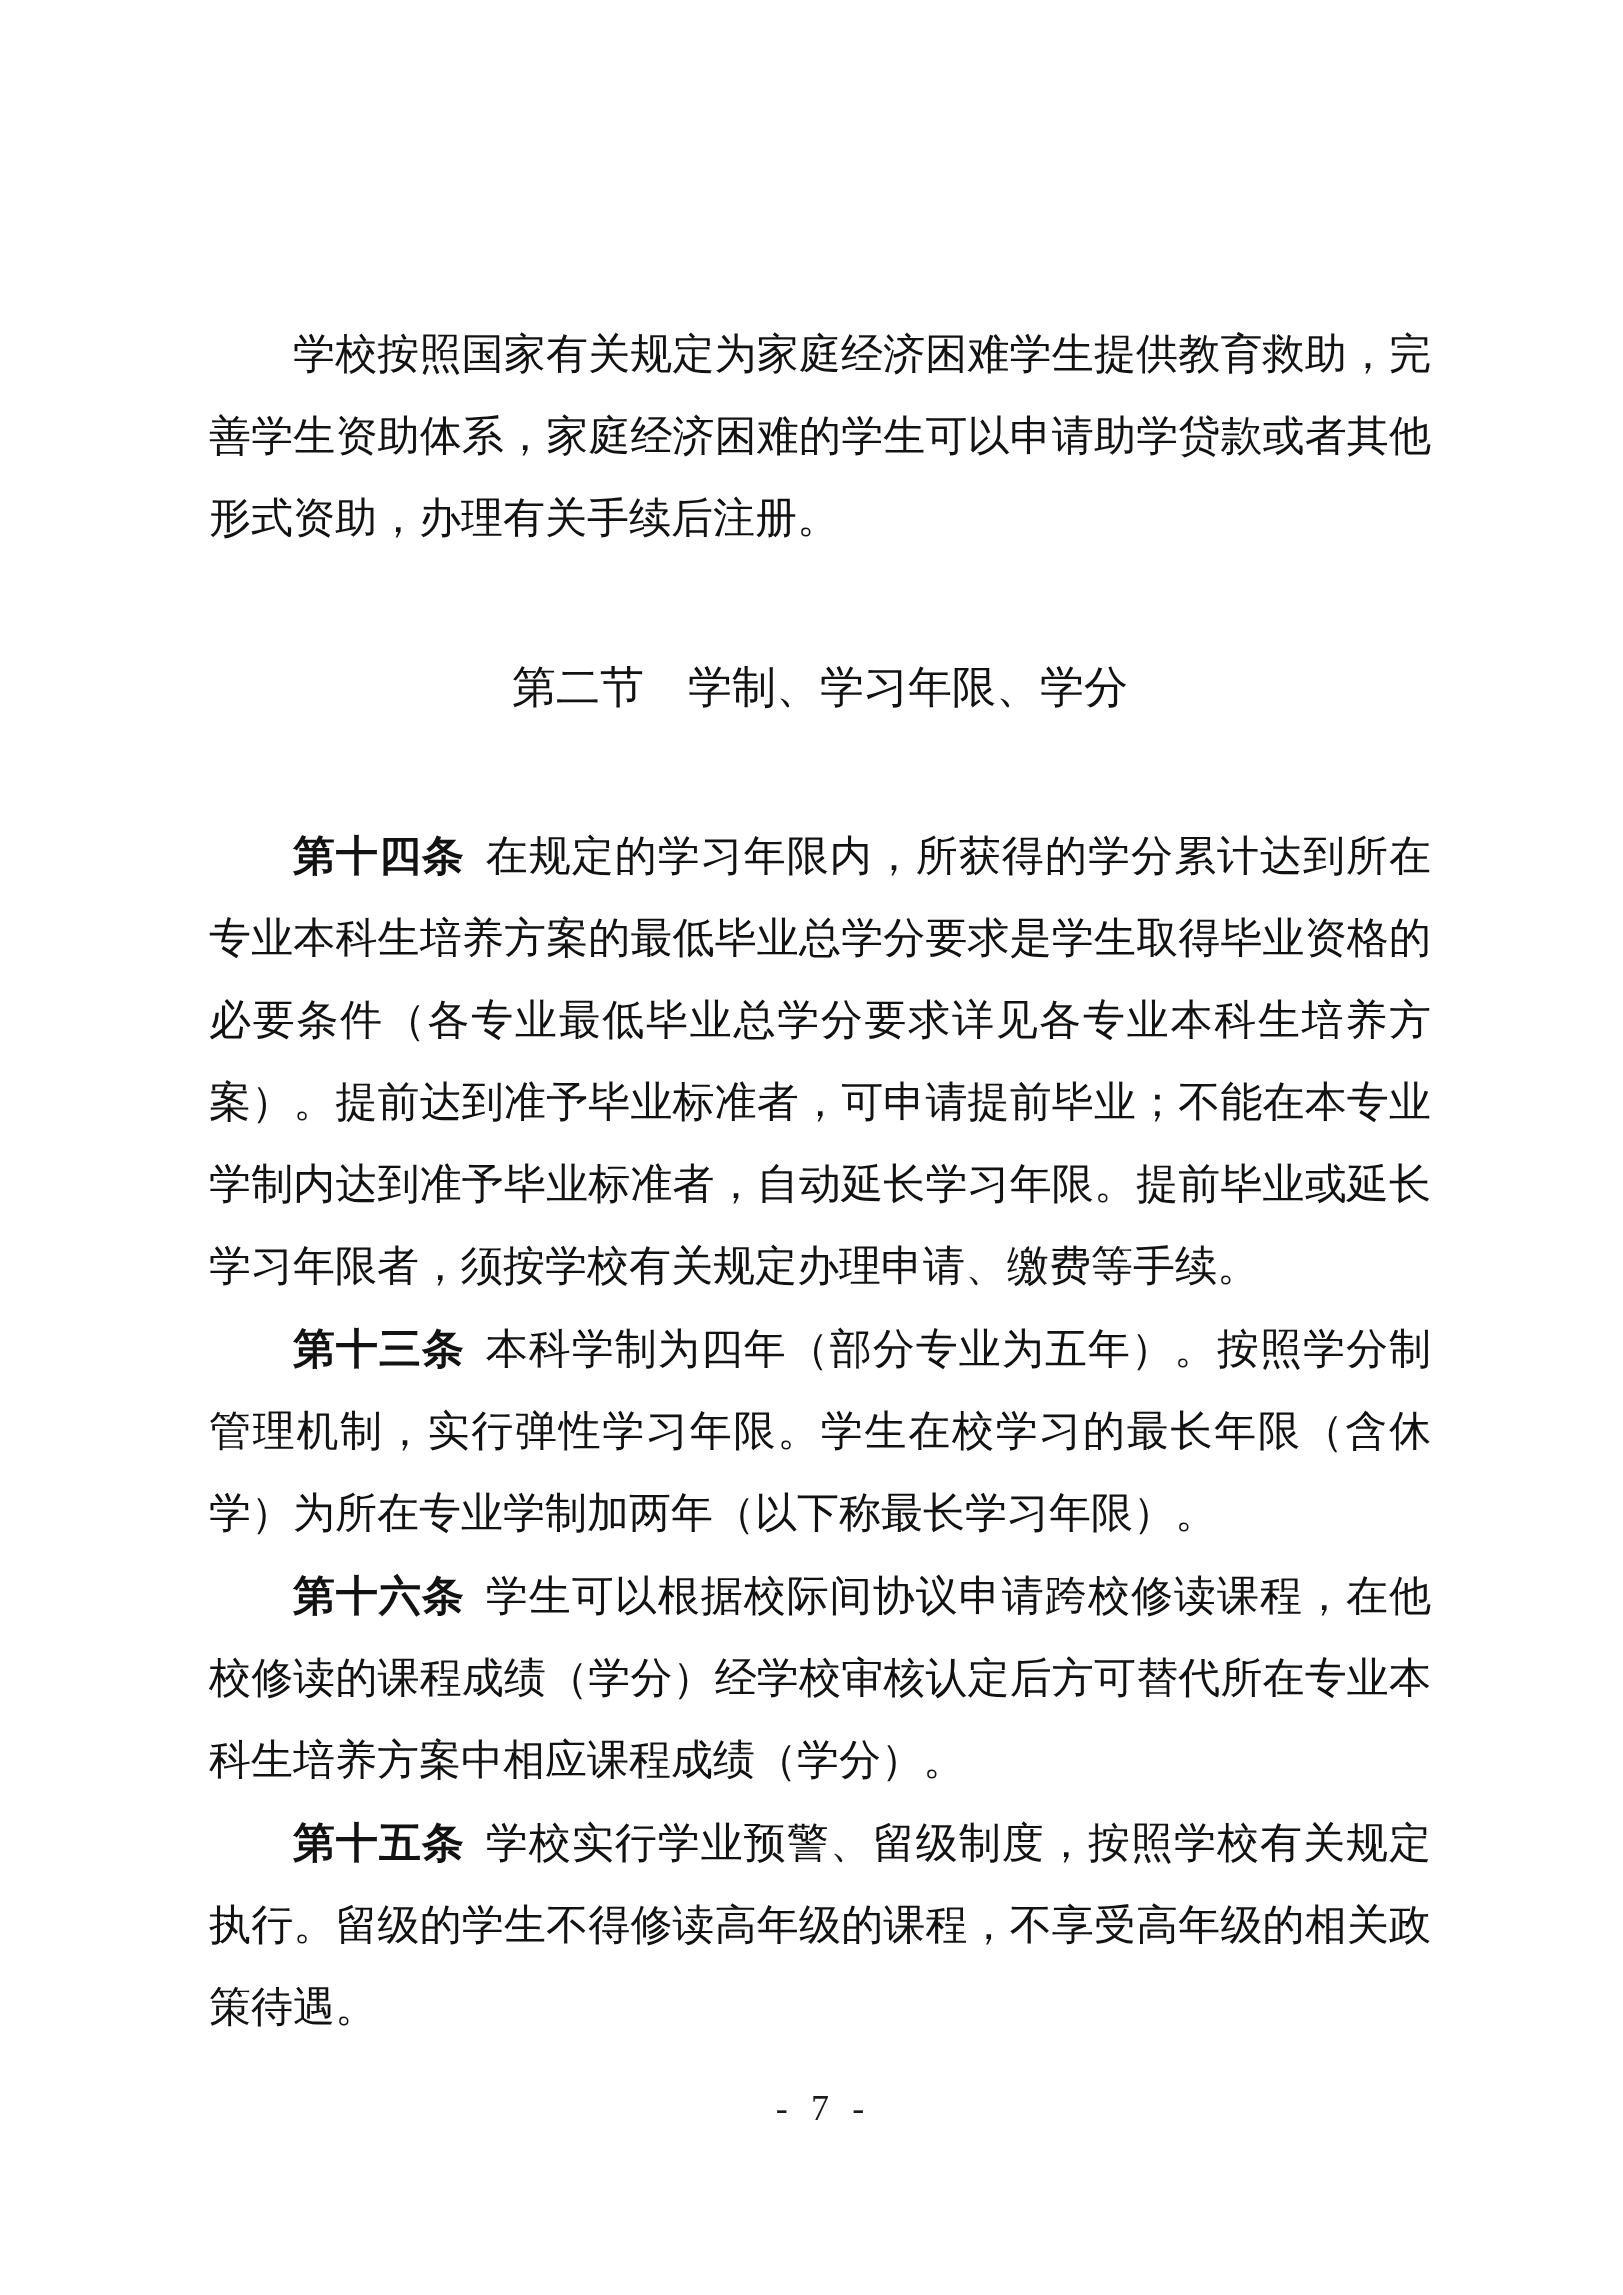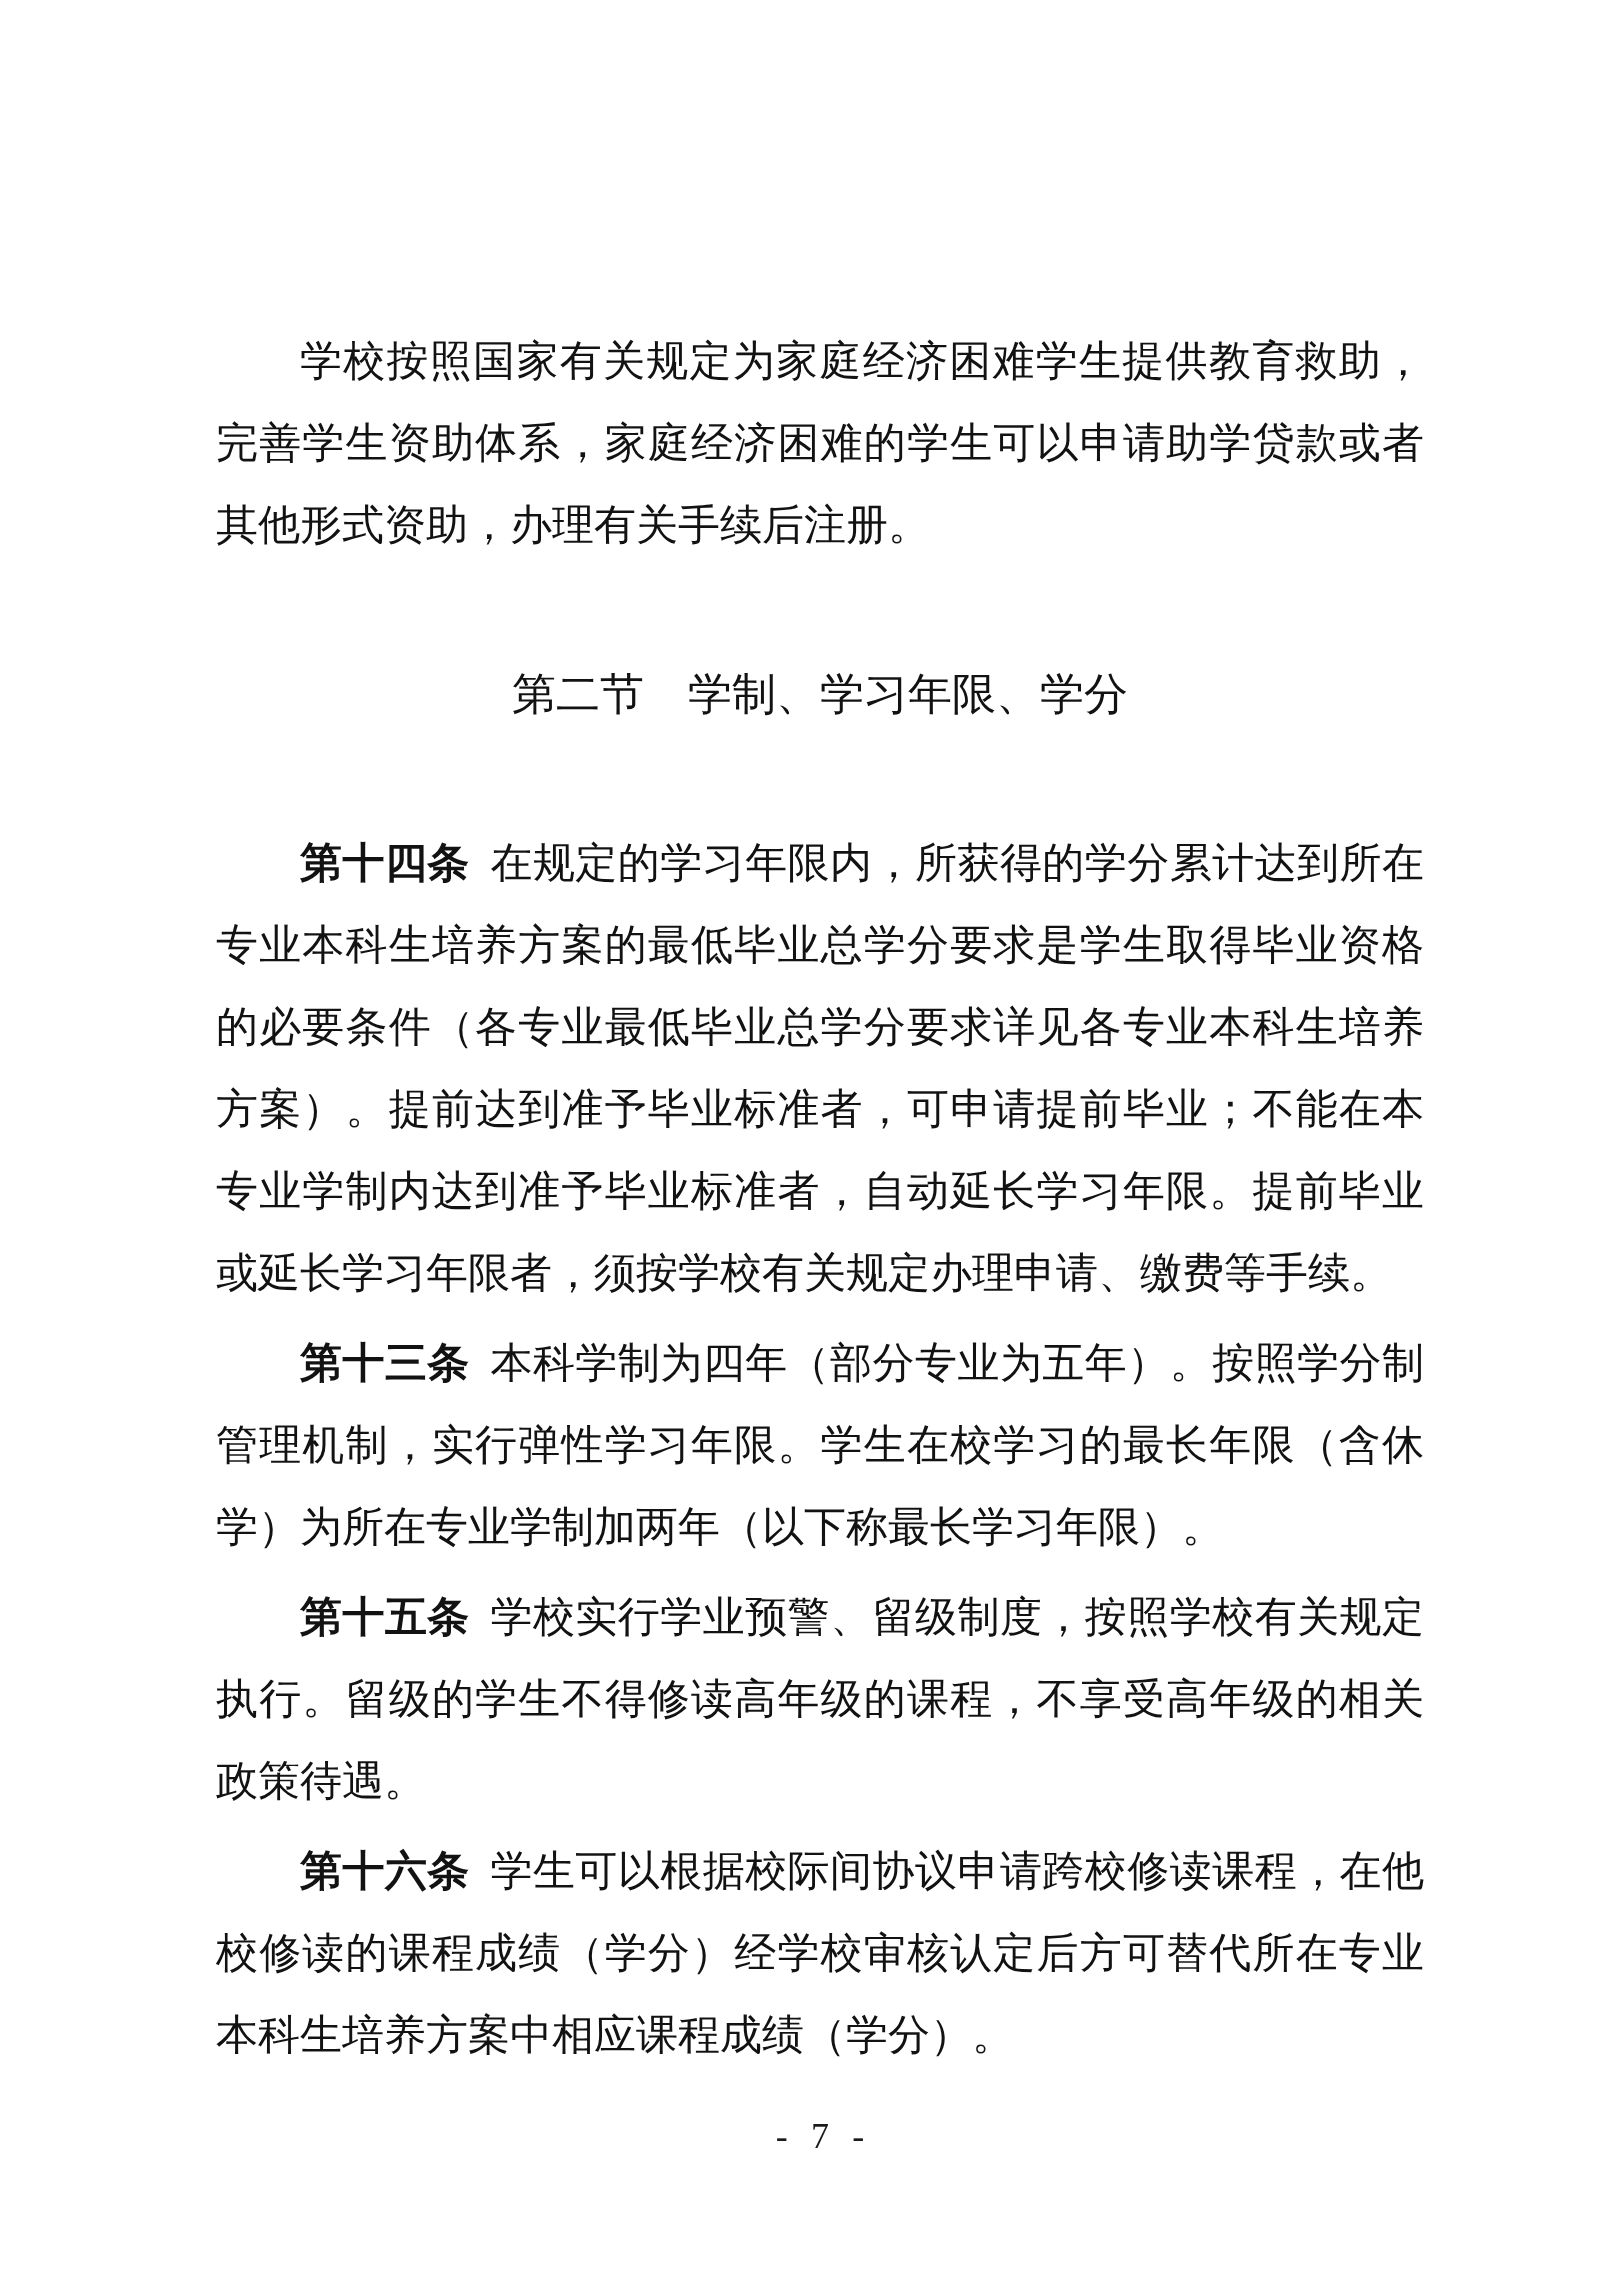--- a/index.html
+++ b/index.html
@@ -16,21 +16,21 @@
   }
   .page {
     box-sizing: border-box;
     width: 1624px;
     height: 2295px;
     padding: 312px 192px 0 208px;
     background: #ffffff;
     overflow: hidden;
   }
   .para {
-    margin: 8px;
+    margin: 1px;
     font-size: 42px;
     line-height: 82px;
     text-align: justify;
     text-indent: 84px;
     letter-spacing: 0;
   }
   .term {
     font-weight: bold;
     margin-right: 20.6px;
   }
@@ -61,20 +61,20 @@
 <div class="page">
 
   <p class="para"><span>学校按照国家有关规定为家庭经济困难学生提供教育救助，完善学生资助体系，家庭经济困难的学生可以申请助学贷款或者其他形式资助，办理有关手续后注册。</span></p>
 
   <h2 class="heading">第二节　学制、学习年限、学分</h2>
 
   <p class="para"><span class="term">第十四条</span><span>在规定的学习年限内，所获得的学分累计达到所在专业本科生培养方案的最低毕业总学分要求是学生取得毕业资格的必要条件（各专业最低毕业总学分要求详见各专业本科生培养方案）。提前达到准予毕业标准者，可申请提前毕业；不能在本专业学制内达到准予毕业标准者，自动延长学习年限。提前毕业或延长学习年限者，须按学校有关规定办理申请、缴费等手续。</span></p>
 
   <p class="para"><span class="term">第十三条</span><span>本科学制为四年（部分专业为五年）。按照学分制管理机制，实行弹性学习年限。学生在校学习的最长年限（含休学）为所在专业学制加两年（以下称最长学习年限）。</span></p>
 
+  <p class="para"><span class="term">第十六条</span><span>学生可以根据校际间协议申请跨校修读课程，在他校修读的课程成绩（学分）经学校审核认定后方可替代所在专业本科生培养方案中相应课程成绩（学分）。</span></p>
+
   <p class="para"><span class="term">第十五条</span><span>学校实行学业预警、留级制度，按照学校有关规定执行。留级的学生不得修读高年级的课程，不享受高年级的相关政策待遇。</span></p>
-
-  <p class="para"><span class="term">第十六条</span><span>学生可以根据校际间协议申请跨校修读课程，在他校修读的课程成绩（学分）经学校审核认定后方可替代所在专业本科生培养方案中相应课程成绩（学分）。</span></p>
 
   <div class="footer">- 7 -</div>
 
 </div>
 
 
 </body></html>

